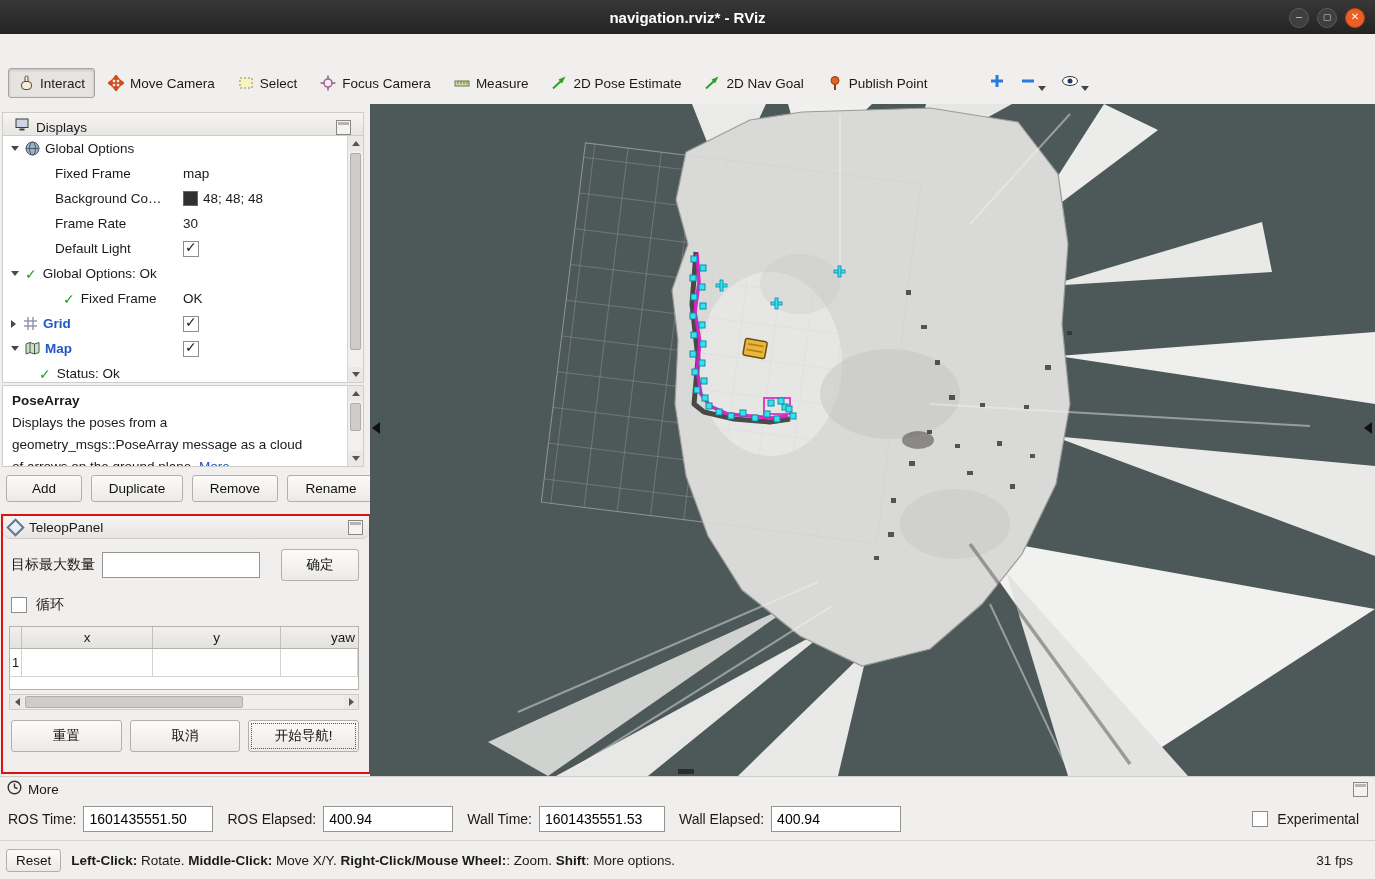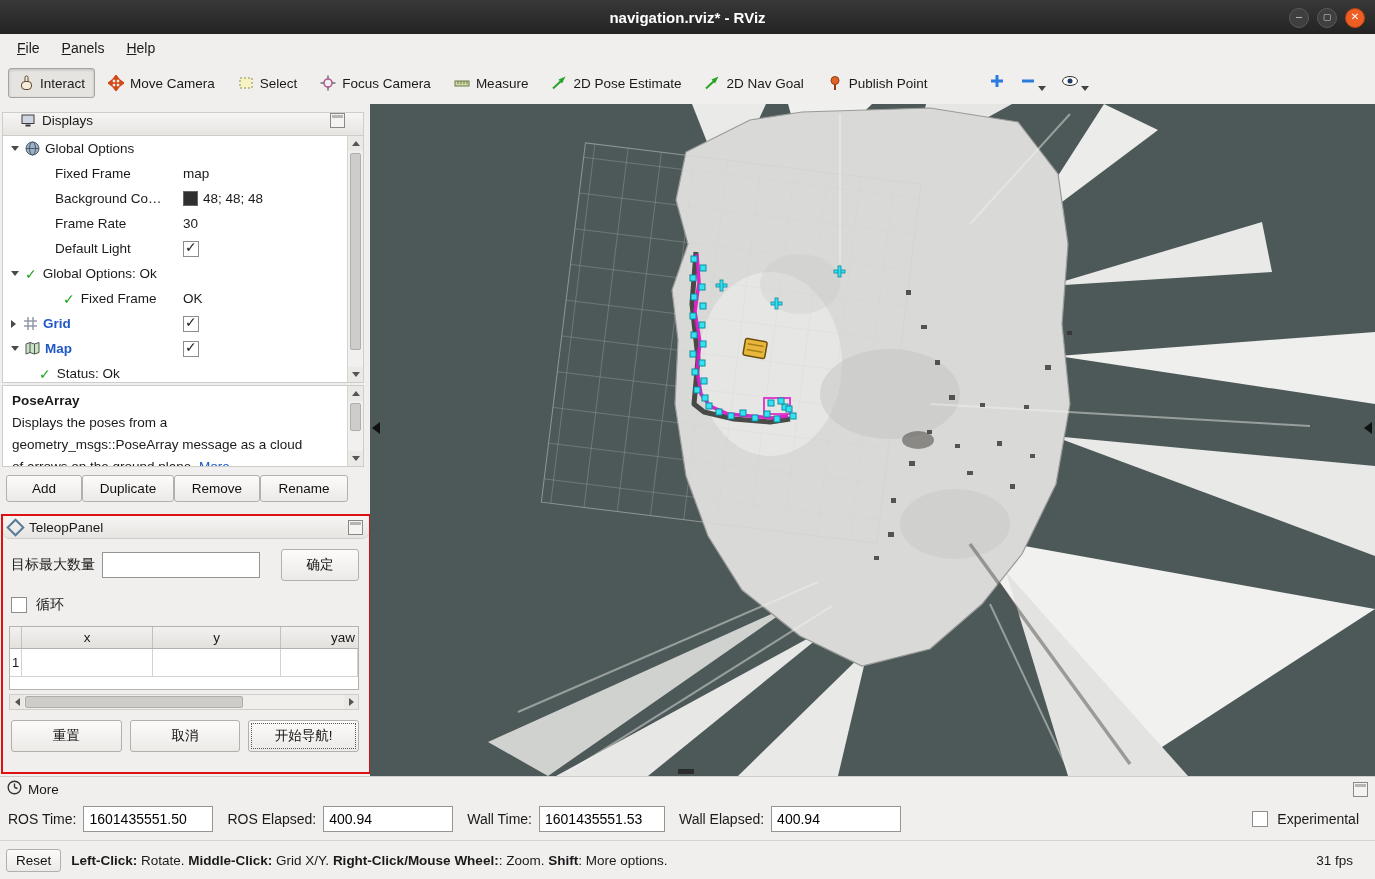--- a/index.html
+++ b/index.html
@@ -30,21 +30,21 @@
   .tool{display:flex;align-items:center;gap:6px;padding:6px 9px;font-size:13.5px;border:1px solid transparent;border-radius:3px;}
   .tool.selected{background:#e6e4e1;border:1px solid #a6a4a1;box-shadow:inset 0 1px 3px rgba(0,0,0,.18);}
   .tool svg{display:block;}
   .caret{width:0;height:0;border-left:4px solid transparent;border-right:4px solid transparent;
     border-top:5px solid #444;margin-left:2px;margin-top:10px;}
   .tool-right{display:flex;align-items:center;padding:5px 6px;}
 
   
   .left-col{position:absolute;top:104px;left:0;width:370px;bottom:103px;background:#f1efed;}
   .panel-header{height:22px;background:linear-gradient(#f7f5f3,#e7e5e2);border:1px solid #cfcdca;
-    display:flex;align-items:flex-start;gap:6px;padding:0 18px;font-size:13.5px;}
+    display:flex;align-items:flex-end;gap:6px;padding:0 12px;font-size:13.5px;}
   .float-btn{margin-left:auto;width:13px;height:13px;border:1px solid #8a8885;background:#f5f3f1;position:relative;}
   .float-btn::after{content:"";position:absolute;left:1px;right:1px;top:1px;height:3px;background:#b7b5b2;}
 
   .displays{position:absolute;top:8px;left:2px;right:6px;}
   .tree{position:relative;height:246px;background:#fff;border:1px solid #cfcdca;border-top:none;overflow:hidden;font-size:13.5px;}
   .tree-row{height:25px;display:flex;align-items:center;position:relative;padding-left:8px;}
   .tree-val{position:absolute;left:180px;display:flex;align-items:center;gap:5px;}
   .tri-d{width:0;height:0;border-left:4px solid transparent;border-right:4px solid transparent;border-top:5px solid #4a4a4a;margin-right:6px;}
   .tri-r{width:0;height:0;border-top:4px solid transparent;border-bottom:4px solid transparent;border-left:5px solid #4a4a4a;margin-right:7px;}
   .t-icon{width:15px;height:15px;margin-right:5px;flex:0 0 auto;}
@@ -62,21 +62,21 @@
   .vs-up{top:0;} .vs-dn{bottom:0;}
   .vs-up::after{content:"";border-left:4px solid transparent;border-right:4px solid transparent;border-bottom:5px solid #555;}
   .vs-dn::after{content:"";border-left:4px solid transparent;border-right:4px solid transparent;border-top:5px solid #555;}
   .vs-thumb{position:absolute;left:2px;right:2px;background:#cfcdca;border:1px solid #b0aeab;border-radius:2px;}
 
   .desc{position:absolute;top:281px;left:2px;right:6px;height:80px;background:#fff;border:1px solid #cfcdca;overflow:hidden;}
   .desc-inner{padding:4px 9px;line-height:22px;font-size:13.5px;}
   .desc-title{font-weight:bold;}
   .more{color:#1a56c8;}
 
-  .disp-btns{position:absolute;top:371px;left:6px;display:flex;}
+  .disp-btns{position:absolute;top:371px;left:6px;display:flex;gap:9px;}
   .qbtn{background:linear-gradient(#fcfbfa,#eceae7);border:1px solid #b2b0ad;border-radius:3px;
     font-size:13.5px;text-align:center;padding:5px 0;color:#111;}
   .qbtn.w1{width:74px;} .qbtn.w2{width:90px;} .qbtn.w3{width:84px;} .qbtn.w4{width:86px;}
 
   
   .teleop{position:absolute;top:410px;left:1px;width:366px;height:256px;border:2px solid #dd1111;background:#f1efed;}
   .tp-header{height:22px;background:linear-gradient(#f7f5f3,#e7e5e2);border-bottom:1px solid #cfcdca;
     display:flex;align-items:center;gap:7px;padding:0 6px;font-size:13.5px;border-radius:7px;}
   .diamond{width:9px;height:9px;border:2px solid #5a7a9a;transform:rotate(45deg);}
   .tp-row1{position:absolute;top:34px;left:8px;right:10px;height:30px;display:flex;align-items:center;font-size:14px;}
@@ -130,25 +130,20 @@
 
   <div class="titlebar">
     <span class="title">navigation.rviz* - RViz</span>
     <div class="win-btns">
       <div class="win-btn min"></div>
       <div class="win-btn max"></div>
       <div class="win-btn close"></div>
     </div>
   </div>
 
-  <div class="menubar">
-    <div class="menu-item">File</div>
-    <div class="menu-item">Panels</div>
-    <div class="menu-item">Help</div>
-  </div>
 
   <div class="toolbar">
     <div class="tool selected">
       <span>
           <svg width="16" height="16">
             <rect x="7" y="1" width="3" height="8" rx="1.5" fill="#f7ecd9" stroke="#5a4632"></rect>
             <rect x="3.5" y="6.5" width="10" height="8" rx="3.5" fill="#f7ecd9" stroke="#5a4632"></rect>
           </svg>
         </span>
       <span>Interact</span>
@@ -548,18 +543,18 @@
       <div class="experimental">
         <span class="cb"></span>
         <span>Experimental</span>
       </div>
     </div>
   </div>
 
   <div class="statusbar">
     <div class="qbtn reset-btn">Reset</div>
     <div>
-      <span class="b">Left-Click:</span><span> Rotate. </span><span class="b">Middle-Click:</span><span> Grid X/Y. </span><span class="b">Right-Click/Mouse Wheel:</span><span>: Zoom. </span><span class="b">Shift</span><span>: More options.</span>
+      <span class="b">Left-Click:</span><span> Rotate. </span><span class="b">Middle-Click:</span><span> Move X/Y. </span><span class="b">Right-Click/Mouse Wheel:</span><span>: Zoom. </span><span class="b">Shift</span><span>: More options.</span>
     </div>
     <div class="fps">31 fps</div>
   </div>
 
 </div>
 
 </body></html>

